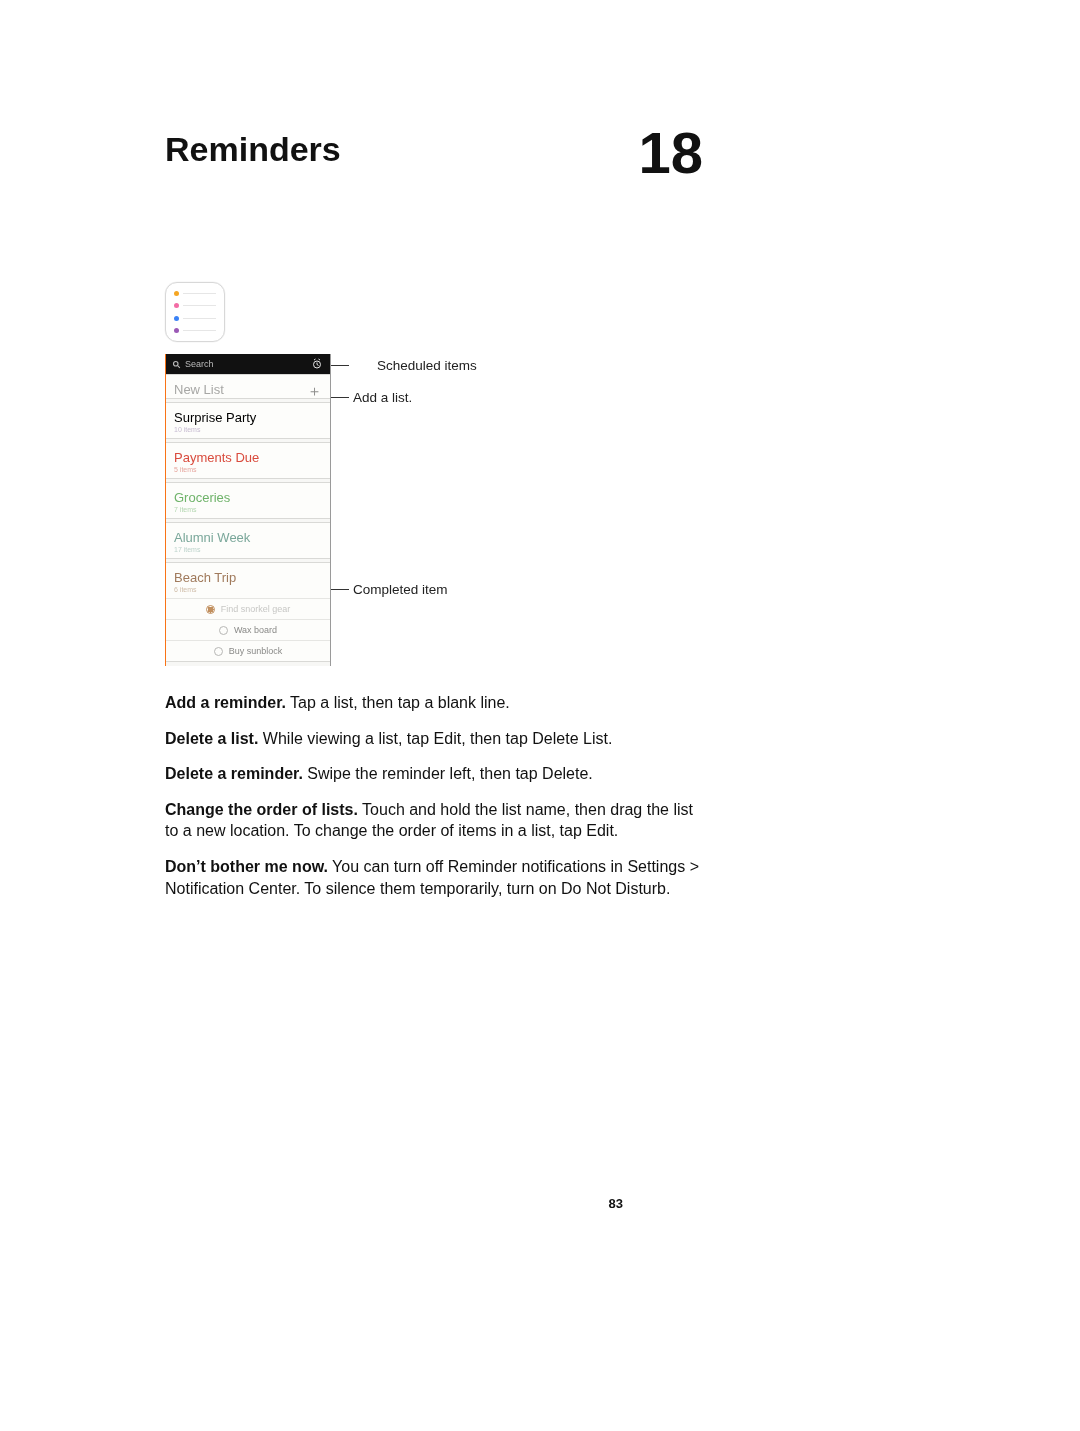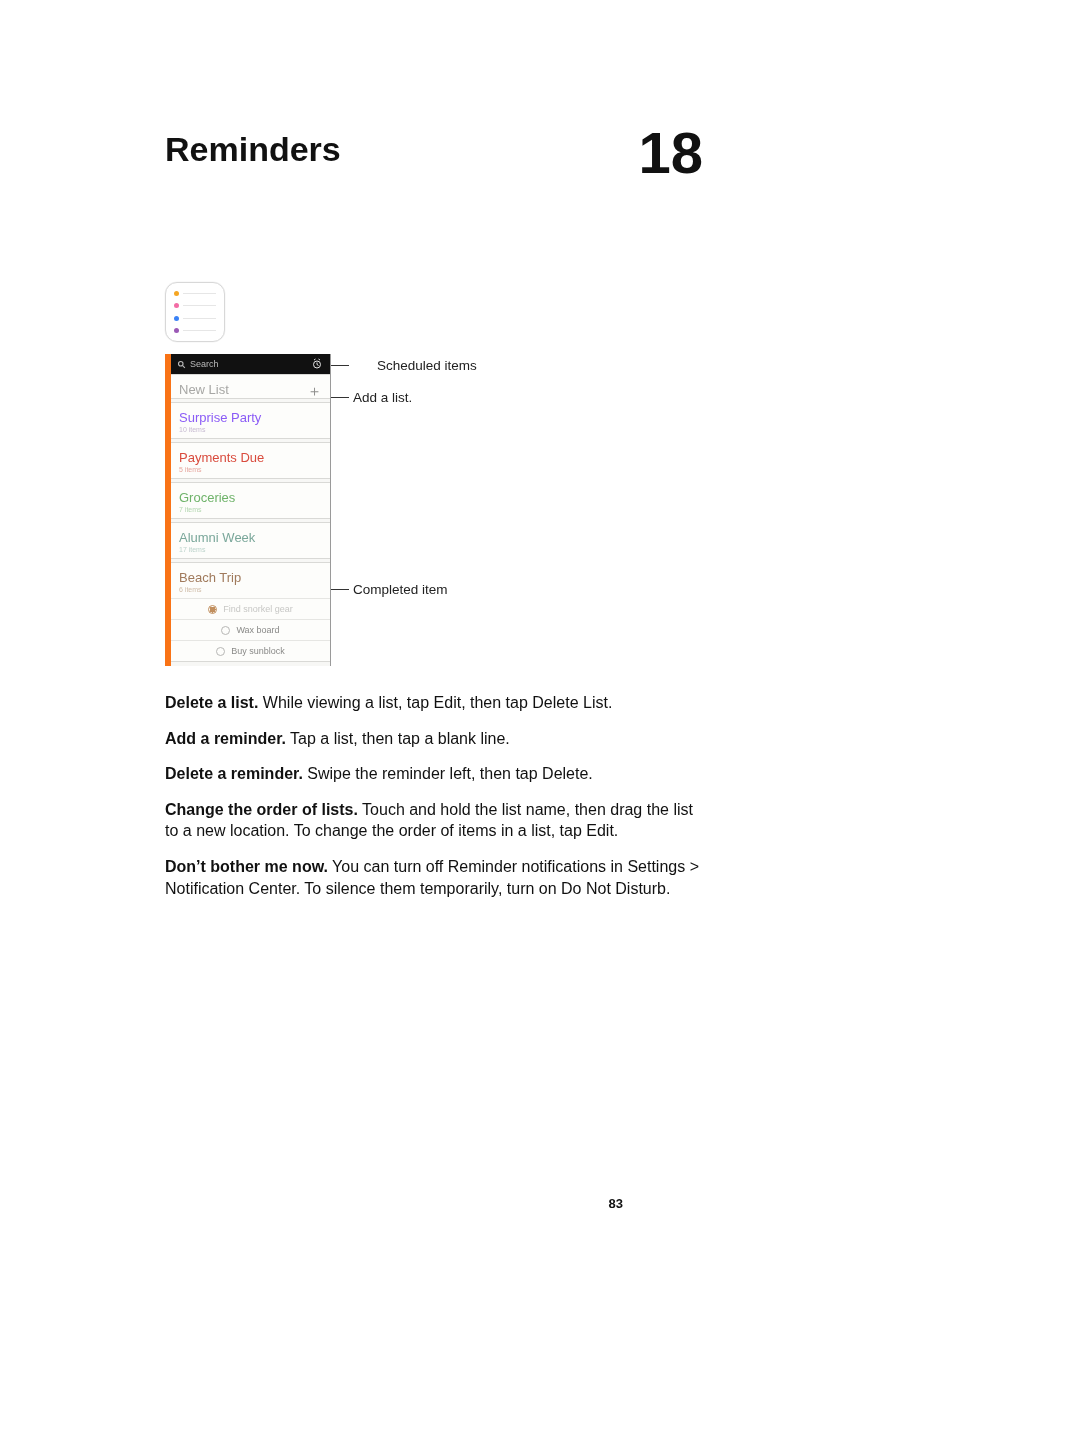--- a/index.html
+++ b/index.html
@@ -75,21 +75,21 @@
 
   
   .figure {
     display: flex;
     align-items: stretch;
     margin-bottom: 26px;
   }
   .phone {
     width: 166px;
     box-sizing: border-box;
-    border-left: 6px solid #f97316;
+    border-left: 1px solid #f97316;
     border-right: 1px solid #9a9a9a;
     background: #f7f7f5;
     font-size: 9px;
   }
   .phone .searchbar {
     display: flex;
     align-items: center;
     background: #111;
     color: #dcdcdc;
     padding: 0 6px;
@@ -130,21 +130,21 @@
     justify-content: space-between;
     padding-right: 8px;
   }
   .newlist-row .title { color: #a7a7a5; }
   .plus-icon {
     color: #8f8f8d;
     font-size: 15px;
     font-weight: 300;
     line-height: 1;
   }
-  .c-purple { color: #8b5cf6; } .s-purple { color: #c7bbd1; }
+  .c-purple { color: #000000; } .s-purple { color: #c7bbd1; }
   .c-red    { color: #d94b3d; } .s-red    { color: #e6a79f; }
   .c-green  { color: #6fb36a; } .s-green  { color: #b3d7b0; }
   .c-teal   { color: #7aa79a; } .s-teal   { color: #bcd3cb; }
   .c-brown  { color: #a07a5c; } .s-brown  { color: #d0bda9; }
 
   .reminder-item {
     display: flex;
     align-items: center;
     gap: 6px;
     padding: 5px 8px;
@@ -307,20 +307,20 @@
         <span class="lead"></span>
         <span>Add a list.</span>
       </div>
       <div class="co" style="top:228px;">
         <span class="lead"></span>
         <span>Completed item</span>
       </div>
     </div>
   </div>
 
+  <p class="para"><b>Add a reminder.</b><span> Tap a list, then tap a blank line.</span></p>
   <p class="para"><b>Delete a list.</b><span> While viewing a list, tap Edit, then tap Delete List.</span></p>
-  <p class="para"><b>Add a reminder.</b><span> Tap a list, then tap a blank line.</span></p>
   <p class="para"><b>Delete a reminder.</b><span> Swipe the reminder left, then tap Delete.</span></p>
   <p class="para"><b>Change the order of lists.</b><span> Touch and hold the list name, then drag the list to a new location. To change the order of items in a list, tap Edit.</span></p>
   <p class="para"><b>Don’t bother me now.</b><span> You can turn off Reminder notifications in Settings &gt; Notification Center. To silence them temporarily, turn on Do Not Disturb.</span></p>
 
   <div class="page-number">83</div>
 </div>
 
 </body></html>

